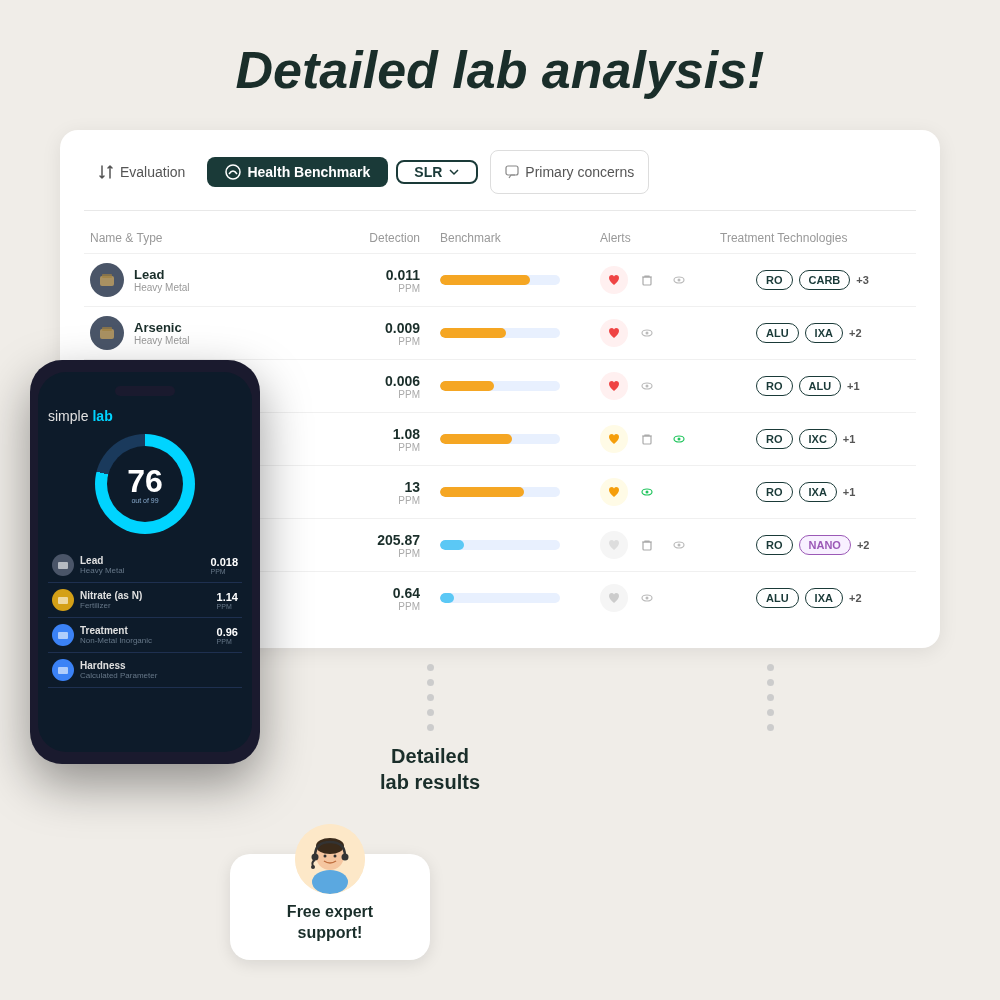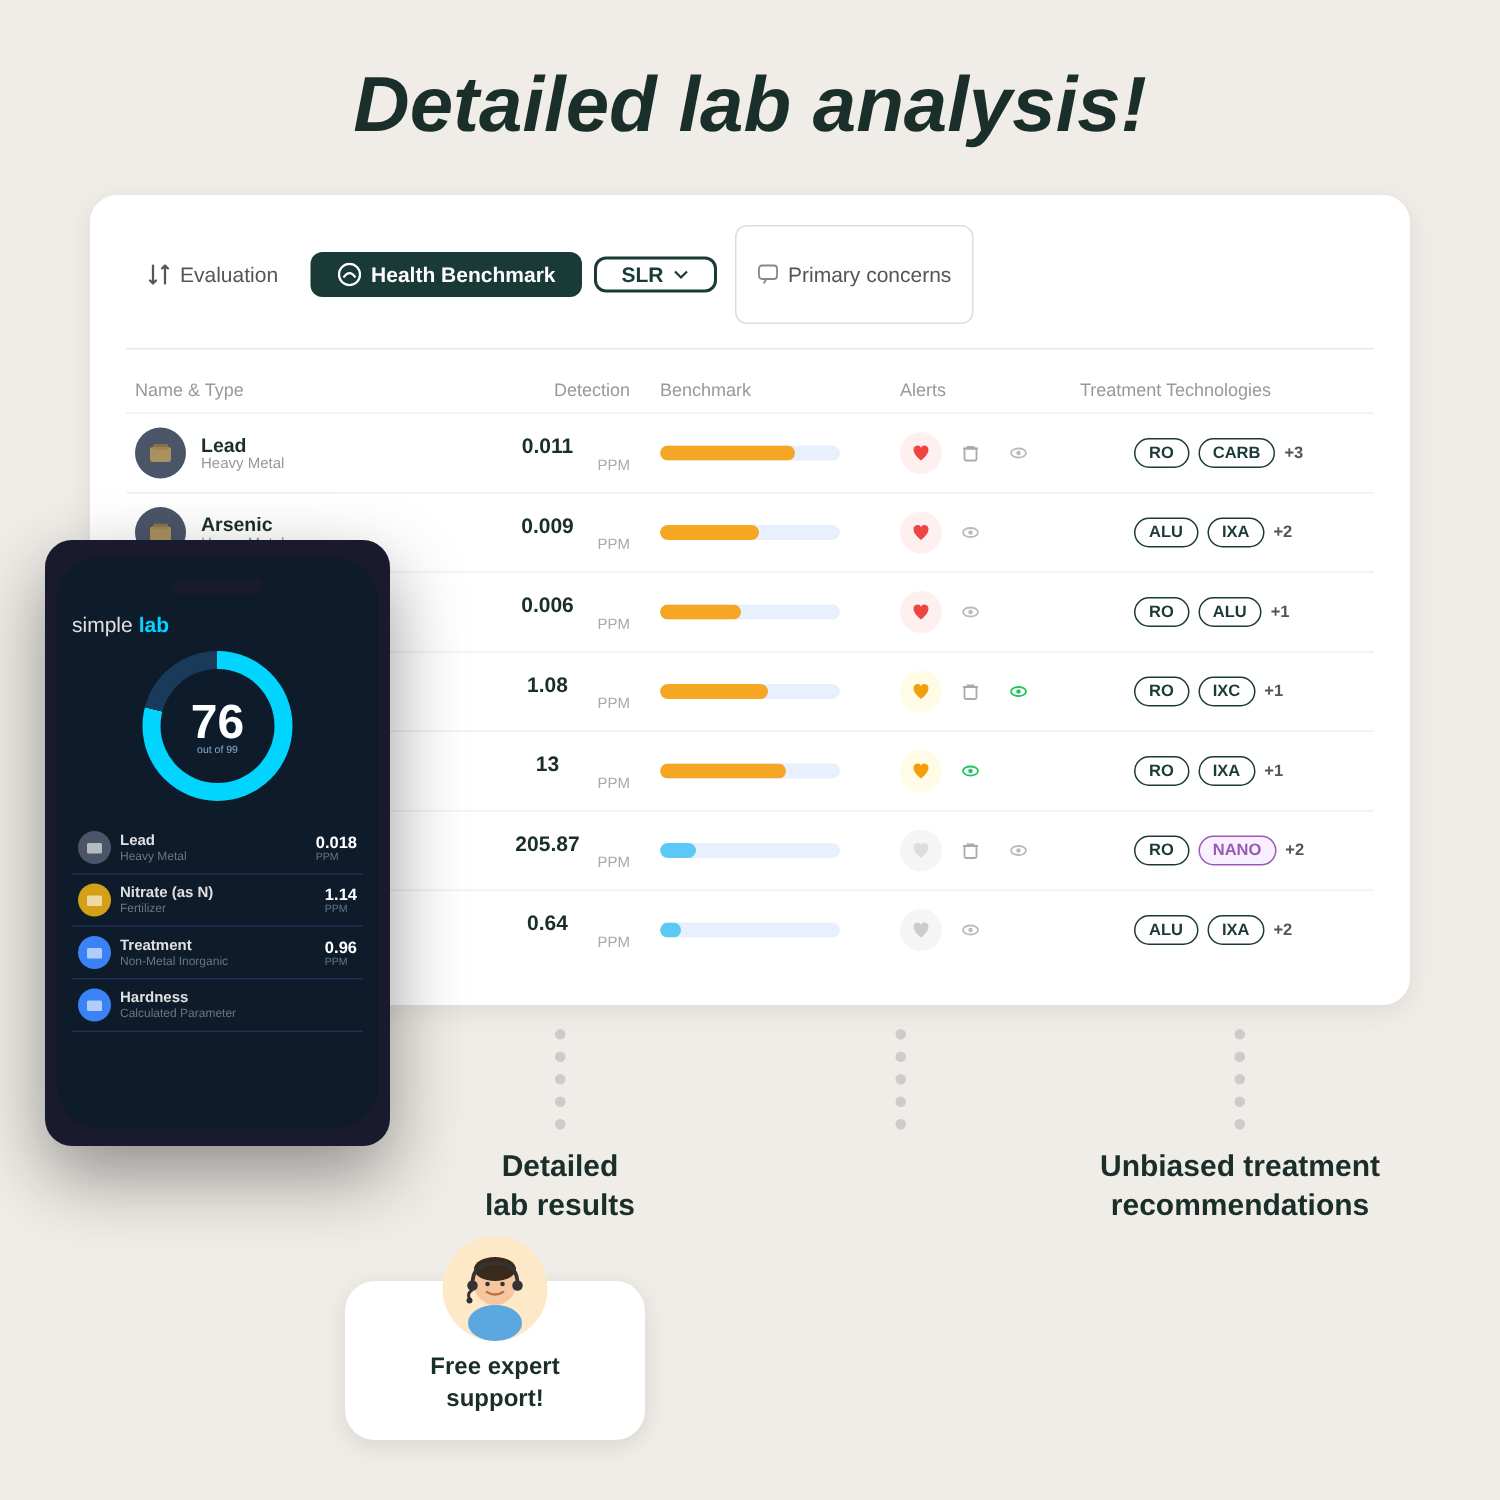--- a/index.html
+++ b/index.html
@@ -72,21 +72,21 @@
       border: 2px solid #1a3a38;
       color: #1a3a38;
       font-size: 14px;
       font-weight: 600;
       cursor: pointer;
     }
     .tab-primary {
       display: flex;
       align-items: center;
       gap: 6px;
-      padding: 24px 14px;
+      padding: 13px 14px;
       border-radius: 8px;
       border: 1.5px solid #ddd;
       color: #555;
       font-size: 14px;
       cursor: pointer;
       margin-left: 4px;
     }
 
     
     .table-header {
@@ -136,21 +136,20 @@
     }
 
     .detection-cell {
       text-align: right;
       padding-right: 20px;
     }
     .detection-val {
       font-size: 14px;
       font-weight: 700;
       color: #1a2e2a;
-      text-align: center;
     }
     .detection-unit {
       font-size: 10px;
       color: #aaa;
     }
 
     .benchmark-cell {
       display: flex;
       align-items: center;
     }
@@ -266,21 +265,21 @@
     
     .phone-wrap {
       position: absolute;
       left: 30px;
       top: 360px;
       z-index: 10;
       width: 230px;
     }
     .phone-outer {
       background: #1a1a2e;
-      border-radius: 18px;
+      border-radius: 32px;
       padding: 12px 8px;
       box-shadow: 0 20px 50px rgba(0,0,0,0.4);
       position: relative;
     }
     .phone-screen {
       background: #0d1b2a;
       border-radius: 28px;
       overflow: hidden;
       padding: 14px 10px 10px;
       min-height: 380px;
@@ -775,30 +774,20 @@
   </div>
   <div class="feature-item">
     <div class="dots-col">
       <div class="dot"></div>
       <div class="dot"></div>
       <div class="dot"></div>
       <div class="dot"></div>
       <div class="dot"></div>
     </div>
   </div>
-  <div class="feature-item">
-    <div class="dots-col">
-      <div class="dot"></div>
-      <div class="dot"></div>
-      <div class="dot"></div>
-      <div class="dot"></div>
-      <div class="dot"></div>
-    </div>
-    <div class="feature-title">Unbiased treatment<br>recommendations</div>
-  </div>
 </div>
 
 <div class="phone-wrap">
   <div class="phone-outer">
     <div class="phone-screen">
       <div class="phone-notch"></div>
       <div class="simplelab-logo">
         <span class="logo-simple">simple</span>
           <span class="logo-lab">lab</span>
       </div>

